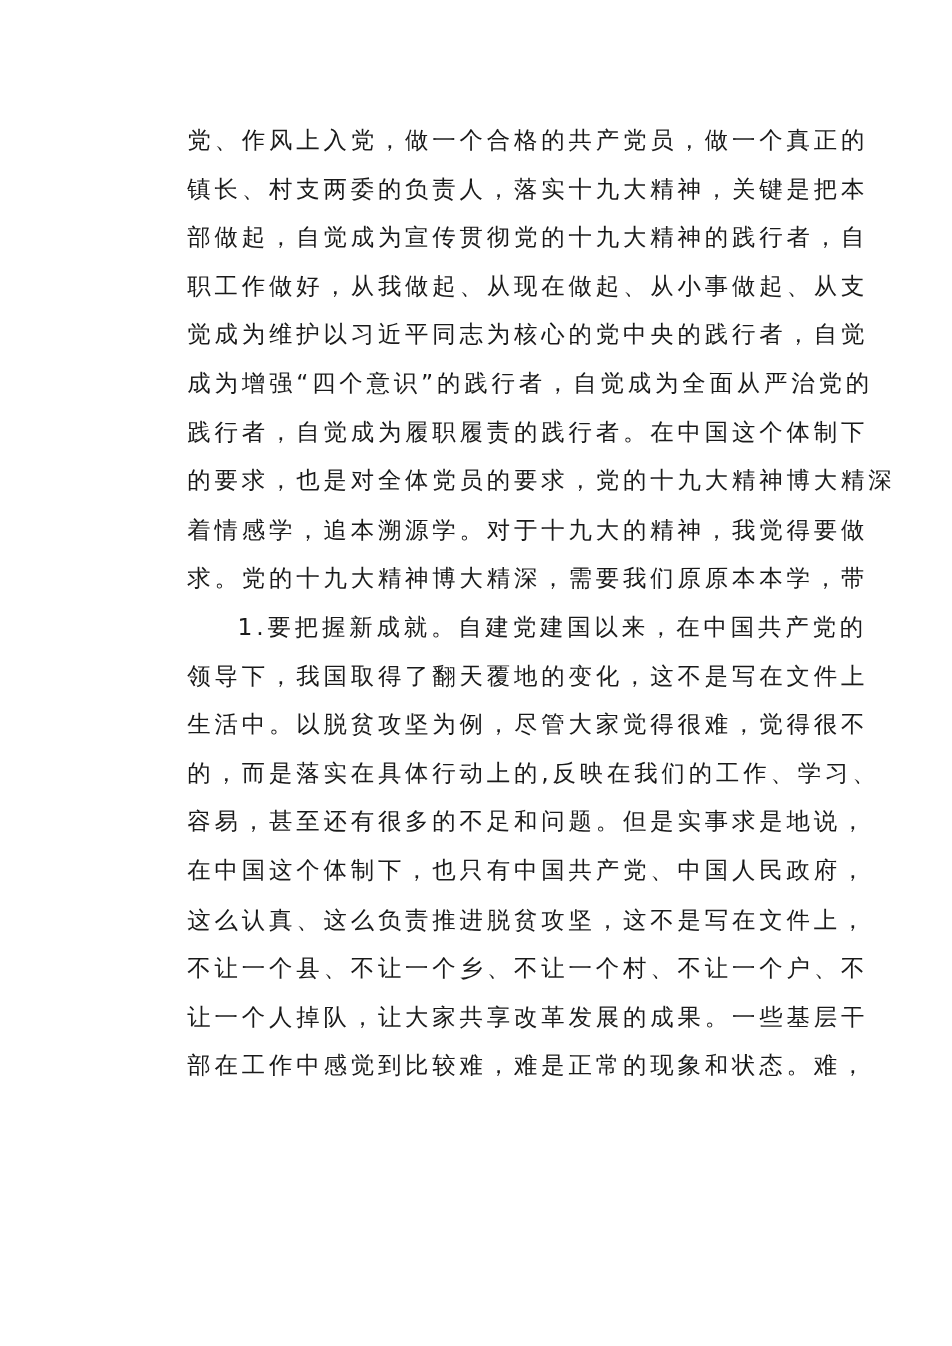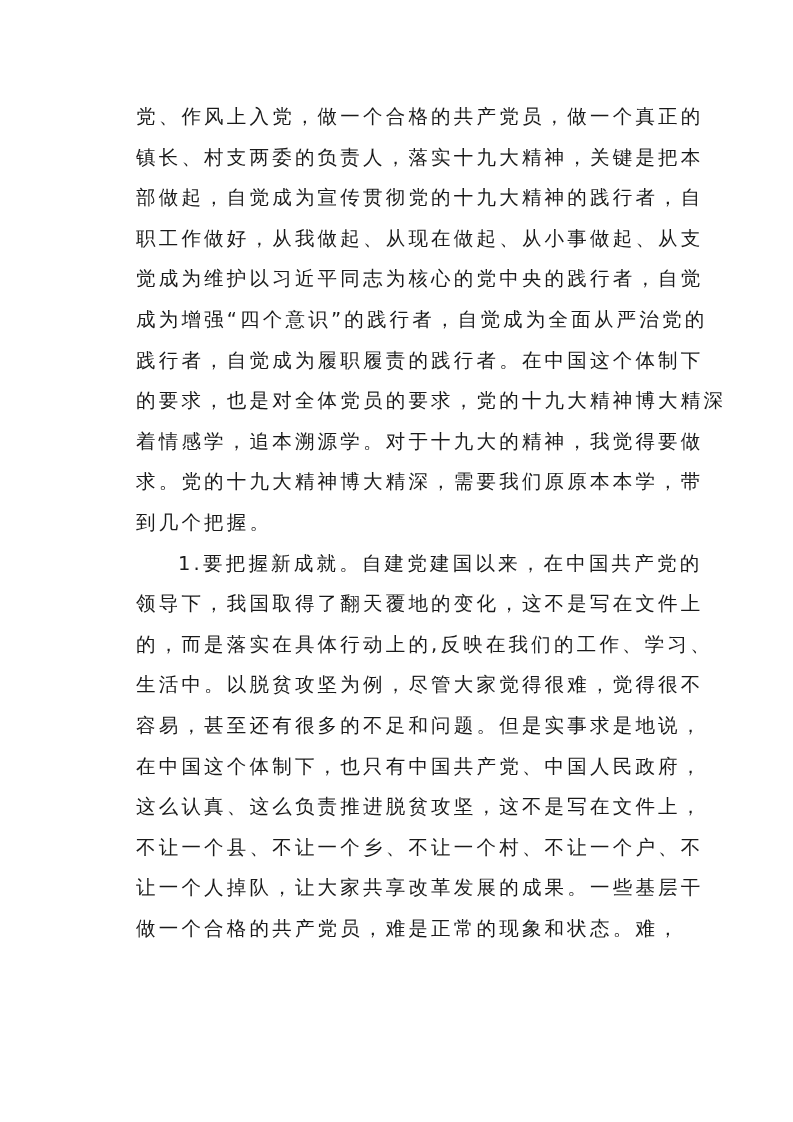--- a/index.html
+++ b/index.html
@@ -20,46 +20,46 @@
     text-justify: inter-character;
     letter-spacing: 3.2px;
   }
   .line {
     display: block;
     text-align: justify;
     text-align-last: justify;
     white-space: nowrap;
     height: 40.6px;
     overflow: visible;
+    margin-left: 20px;
   }
   .line.last { text-align-last: left; }
   .indent { padding-left: 42px; }
 </style>
 </head>
 <body>
 
 <div class="page">
   <div class="para">
     <span class="line">党、作风上入党，做一个合格的共产党员，做一个真正的</span>
     <span class="line">镇长、村支两委的负责人，落实十九大精神，关键是把本</span>
     <span class="line">部做起，自觉成为宣传贯彻党的十九大精神的践行者，自</span>
     <span class="line">职工作做好，从我做起、从现在做起、从小事做起、从支</span>
     <span class="line">觉成为维护以习近平同志为核心的党中央的践行者，自觉</span>
     <span class="line">成为增强“四个意识”的践行者，自觉成为全面从严治党的</span>
     <span class="line">践行者，自觉成为履职履责的践行者。在中国这个体制下</span>
     <span class="line">的要求，也是对全体党员的要求，党的十九大精神博大精深</span>
     <span class="line">着情感学，追本溯源学。对于十九大的精神，我觉得要做</span>
     <span class="line">求。党的十九大精神博大精深，需要我们原原本本学，带</span>
-    <span class="line last">到几个把握。</span>
   </div>
   <div class="para">
     <span class="line indent">1.要把握新成就。自建党建国以来，在中国共产党的</span>
     <span class="line">领导下，我国取得了翻天覆地的变化，这不是写在文件上</span>
+    <span class="line">生活中。以脱贫攻坚为例，尽管大家觉得很难，觉得很不</span>
     <span class="line">的，而是落实在具体行动上的,反映在我们的工作、学习、</span>
-    <span class="line">生活中。以脱贫攻坚为例，尽管大家觉得很难，觉得很不</span>
     <span class="line">容易，甚至还有很多的不足和问题。但是实事求是地说，</span>
     <span class="line">在中国这个体制下，也只有中国共产党、中国人民政府，</span>
     <span class="line">这么认真、这么负责推进脱贫攻坚，这不是写在文件上，</span>
     <span class="line">不让一个县、不让一个乡、不让一个村、不让一个户、不</span>
     <span class="line">让一个人掉队，让大家共享改革发展的成果。一些基层干</span>
-    <span class="line">做一个合格的共产党员，难是正常的现象和状态。难，</span>
+    <span class="line">部在工作中感觉到比较难，难是正常的现象和状态。难，</span>
   </div>
 </div>
 
 </body></html>

